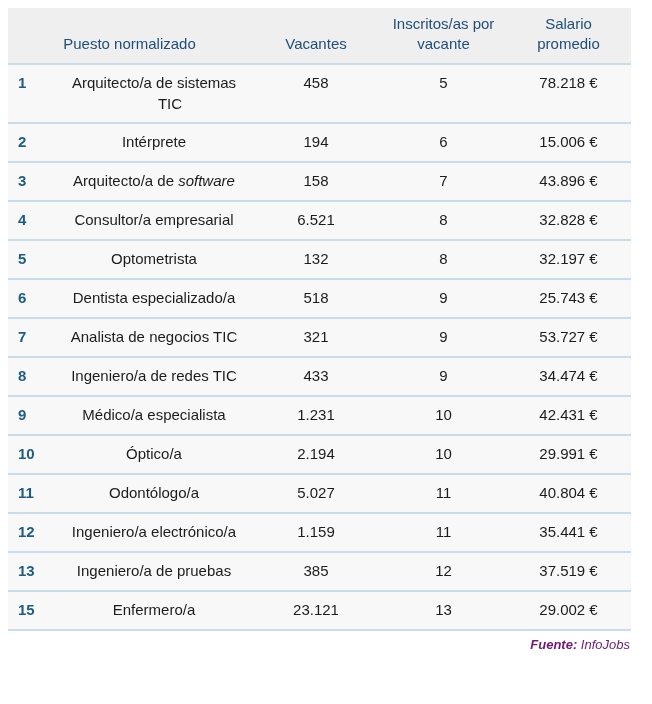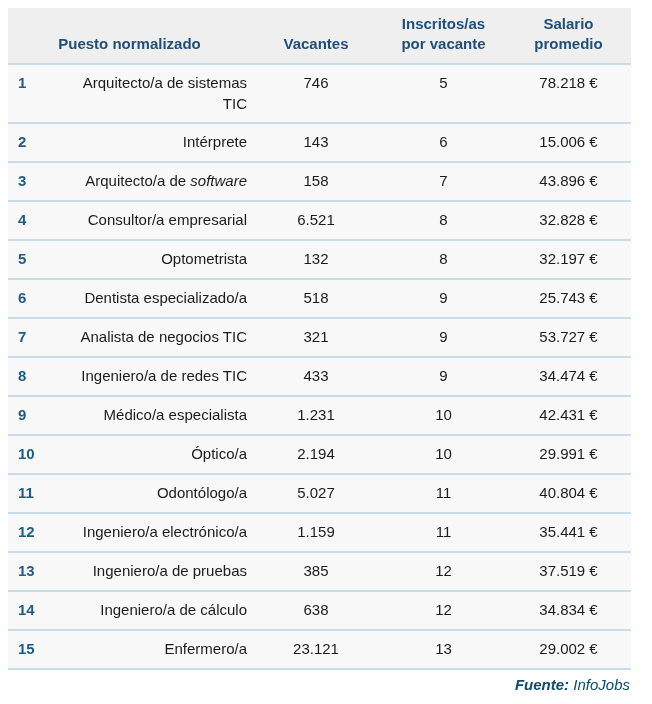--- a/index.html
+++ b/index.html
@@ -24,21 +24,21 @@
   }
   col.c-rank    { width: 47px; }
   col.c-puesto  { width: 196px; }
   col.c-vac     { width: 130px; }
   col.c-insc    { width: 125px; }
   col.c-sal     { width: 125px; }
 
   thead th {
     background: var(--header-bg, #efefef);
     color: var(--header-text, #1f4e79);
-    font-weight: bold;
+    font-weight: normal;
     font-size: 15px;
     line-height: 20px;
     text-align: center;
     vertical-align: bottom;
     height: 54px;
     box-sizing: border-box;
     padding: 6px 8px 9px 8px;
     border-bottom: 2px solid var(--line-color, #c9dcea);
   }
   tbody td {
@@ -54,35 +54,35 @@
   tbody tr:last-child td {
     border-bottom: 2px solid var(--line-color, #c9dcea);
   }
   td.rank {
     color: var(--rank-color, #1f5c83);
     font-weight: bold;
     text-align: left;
     padding-left: 10px;
   }
   td.puesto {
-    text-align: right;
+    text-align: center;
     padding-left: 6px;
     white-space: nowrap;
   }
   td.puesto .l2 { display: block; margin-left: 32px; }
   td.puesto em { font-style: italic; }
   td.num { text-align: center; }
 
   .fuente {
     width: 622px;
     margin-top: 6px;
     text-align: right;
-    font-size: 15px;
+    font-size: 13px;
     font-style: italic;
-    color: #0c4a6e;
+    color: #701a75;
   }
   .fuente strong { font-style: italic; font-weight: bold; }
 </style>
 </head>
 <body>
 
 <div class="page">
   <table class="jobs">
     <colgroup>
       <col class="c-rank">
@@ -96,28 +96,28 @@
         <th colspan="2">Puesto normalizado</th>
         <th>Vacantes</th>
         <th>Inscritos/as por vacante</th>
         <th>Salario promedio</th>
       </tr>
     </thead>
     <tbody>
       <tr>
         <td class="rank">1</td>
         <td class="puesto"><span>Arquitecto/a de sistemas</span><em></em><span class="l2">TIC</span></td>
-        <td class="num">746</td>
+        <td class="num">458</td>
         <td class="num">5</td>
         <td class="num">78.218 €</td>
       </tr>
       <tr>
         <td class="rank">2</td>
         <td class="puesto"><span>Intérprete</span><em></em><span class="l2"></span></td>
-        <td class="num">143</td>
+        <td class="num">194</td>
         <td class="num">6</td>
         <td class="num">15.006 €</td>
       </tr>
       <tr>
         <td class="rank">3</td>
         <td class="puesto"><span>Arquitecto/a de </span><em>software</em><span class="l2"></span></td>
         <td class="num">158</td>
         <td class="num">7</td>
         <td class="num">43.896 €</td>
       </tr>
@@ -185,27 +185,20 @@
         <td class="num">35.441 €</td>
       </tr>
       <tr>
         <td class="rank">13</td>
         <td class="puesto"><span>Ingeniero/a de pruebas</span><em></em><span class="l2"></span></td>
         <td class="num">385</td>
         <td class="num">12</td>
         <td class="num">37.519 €</td>
       </tr>
       <tr>
-        <td class="rank">14</td>
-        <td class="puesto"><span>Ingeniero/a de cálculo</span><em></em><span class="l2"></span></td>
-        <td class="num">638</td>
-        <td class="num">12</td>
-        <td class="num">34.834 €</td>
-      </tr>
-      <tr>
         <td class="rank">15</td>
         <td class="puesto"><span>Enfermero/a</span><em></em><span class="l2"></span></td>
         <td class="num">23.121</td>
         <td class="num">13</td>
         <td class="num">29.002 €</td>
       </tr>
     </tbody>
   </table>
 
   <div class="fuente">

